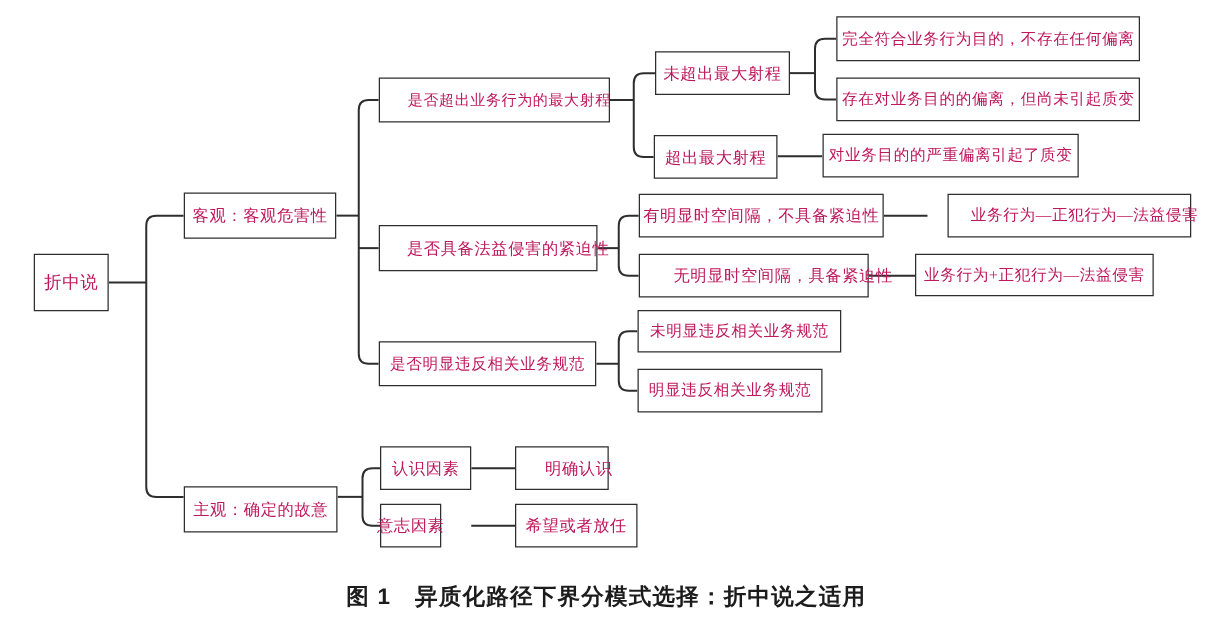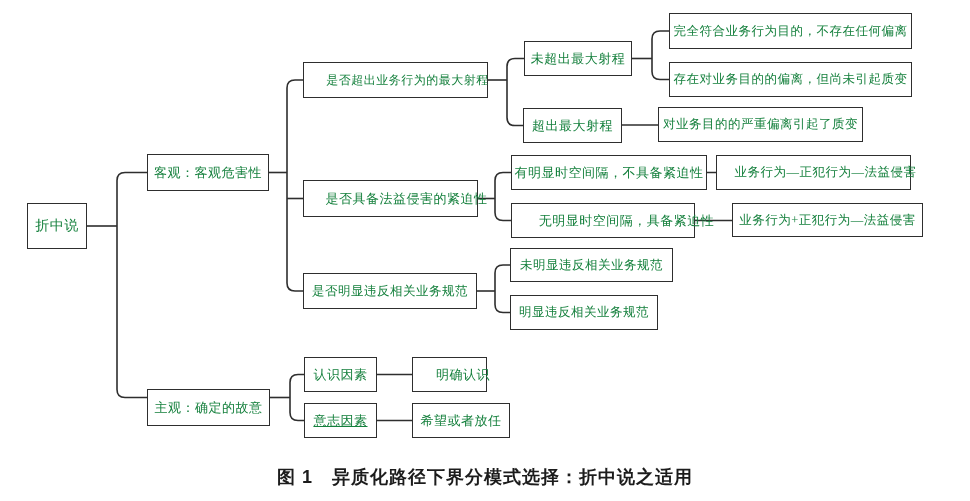--- a/index.html
+++ b/index.html
@@ -10,47 +10,47 @@
     font-family:"Liberation Serif","DejaVu Serif",serif;
     overflow:hidden;
   }
   .links{position:absolute;left:0;top:0;}
   .links path{fill:none;stroke:#2e2e2e;stroke-width:1.6;}
   .node{
     position:absolute;
     box-sizing:border-box;
     border:1.6px solid #2e2e2e;
     background:#ffffff;
-    color:#15803d;
+    color:#be185d;
     display:flex;align-items:center;justify-content:center;
     font-size:13px;
     white-space:nowrap;
     letter-spacing:0.5px;
   }
   
   .n-root   {left:27px;  top:203px; width:60px;  height:46px; font-size:14px;}
   .n-keguan {left:147px; top:154px; width:122px; height:37px;}
   .n-zhuguan{left:147px; top:389px; width:123px; height:37px;}
   .n-q1     {left:303px; top:62px;  width:185px; height:36px; font-size:12px;padding-left:24px;}
   .n-q2     {left:303px; top:180px; width:175px; height:37px;padding-left:32px;}
   .n-q3     {left:303px; top:273px; width:174px; height:36px; font-size:12.5px;}
   .n-renshi {left:304px; top:357px; width:73px;  height:35px;}
   .n-mingque{left:412px; top:357px; width:75px;  height:35px;padding-left:27px;}
-  .n-yizhi  {left:304px; top:403px; width:73px;  height:35px;text-decoration:underline;}
+  .n-yizhi  {left:304px; top:403px; width:49px;  height:35px;}
   .n-xiwang {left:412px; top:403px; width:98px;  height:35px;}
   .n-q1a    {left:524px; top:41px;  width:108px; height:35px;}
   .n-q1b    {left:523px; top:108px; width:99px;  height:35px;}
   .n-q2a    {left:511px; top:155px; width:196px; height:35px;}
   .n-q2b    {left:511px; top:203px; width:184px; height:35px;padding-left:47px;}
   .n-q3a    {left:510px; top:248px; width:163px; height:34px; font-size:12.5px;}
   .n-q3b    {left:510px; top:295px; width:148px; height:35px; font-size:12.5px;}
   .n-q1a1   {left:669px; top:13px;  width:243px; height:36px; font-size:12.5px;}
   .n-q1a2   {left:669px; top:62px;  width:243px; height:35px; font-size:12.5px;}
   .n-q1b1   {left:658px; top:107px; width:205px; height:35px; font-size:12.5px;}
-  .n-q2a1   {left:716px; top:155px; width:195px; height:35px; font-size:12.5px;padding-left:24px;}
+  .n-q2a1   {left:758px; top:155px; width:195px; height:35px; font-size:12.5px;padding-left:24px;}
   .n-q2b1   {left:732px; top:203px; width:191px; height:34px; font-size:12.5px;}
   .caption{
     position:absolute;
     left:0; top:465px; width:970px;
     text-align:center;
     font-family:"Liberation Sans","DejaVu Sans",sans-serif;
     font-weight:bold;
     font-size:18px;
     color:#1c1c1c;
     letter-spacing:1px;

